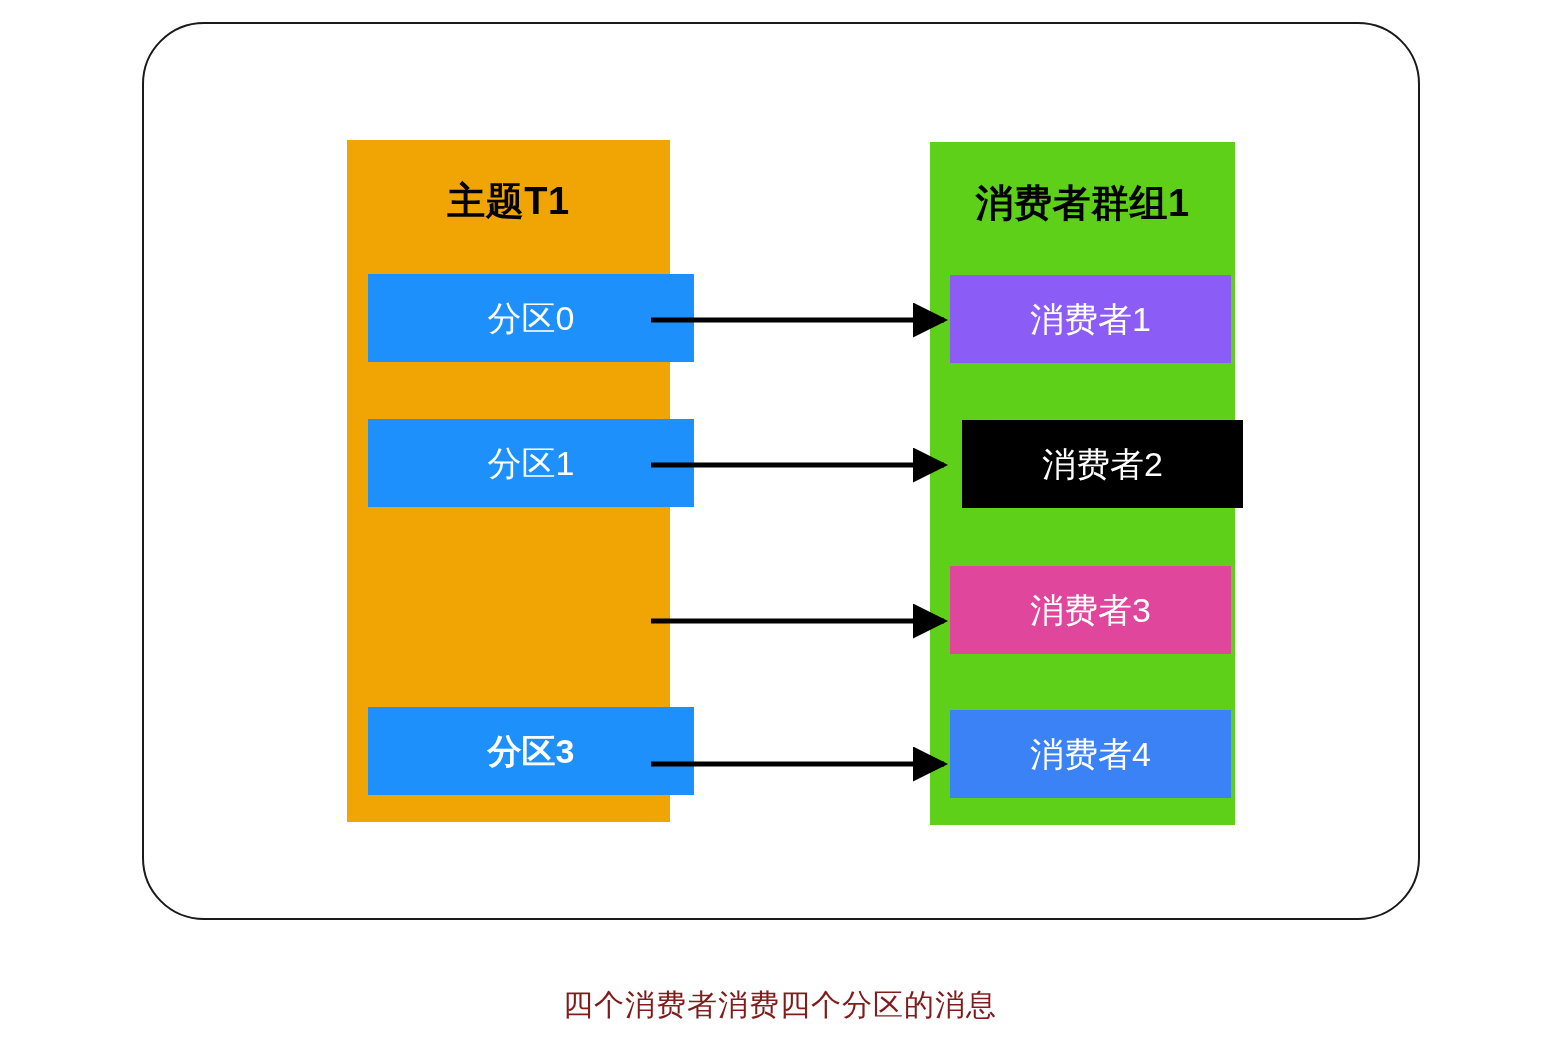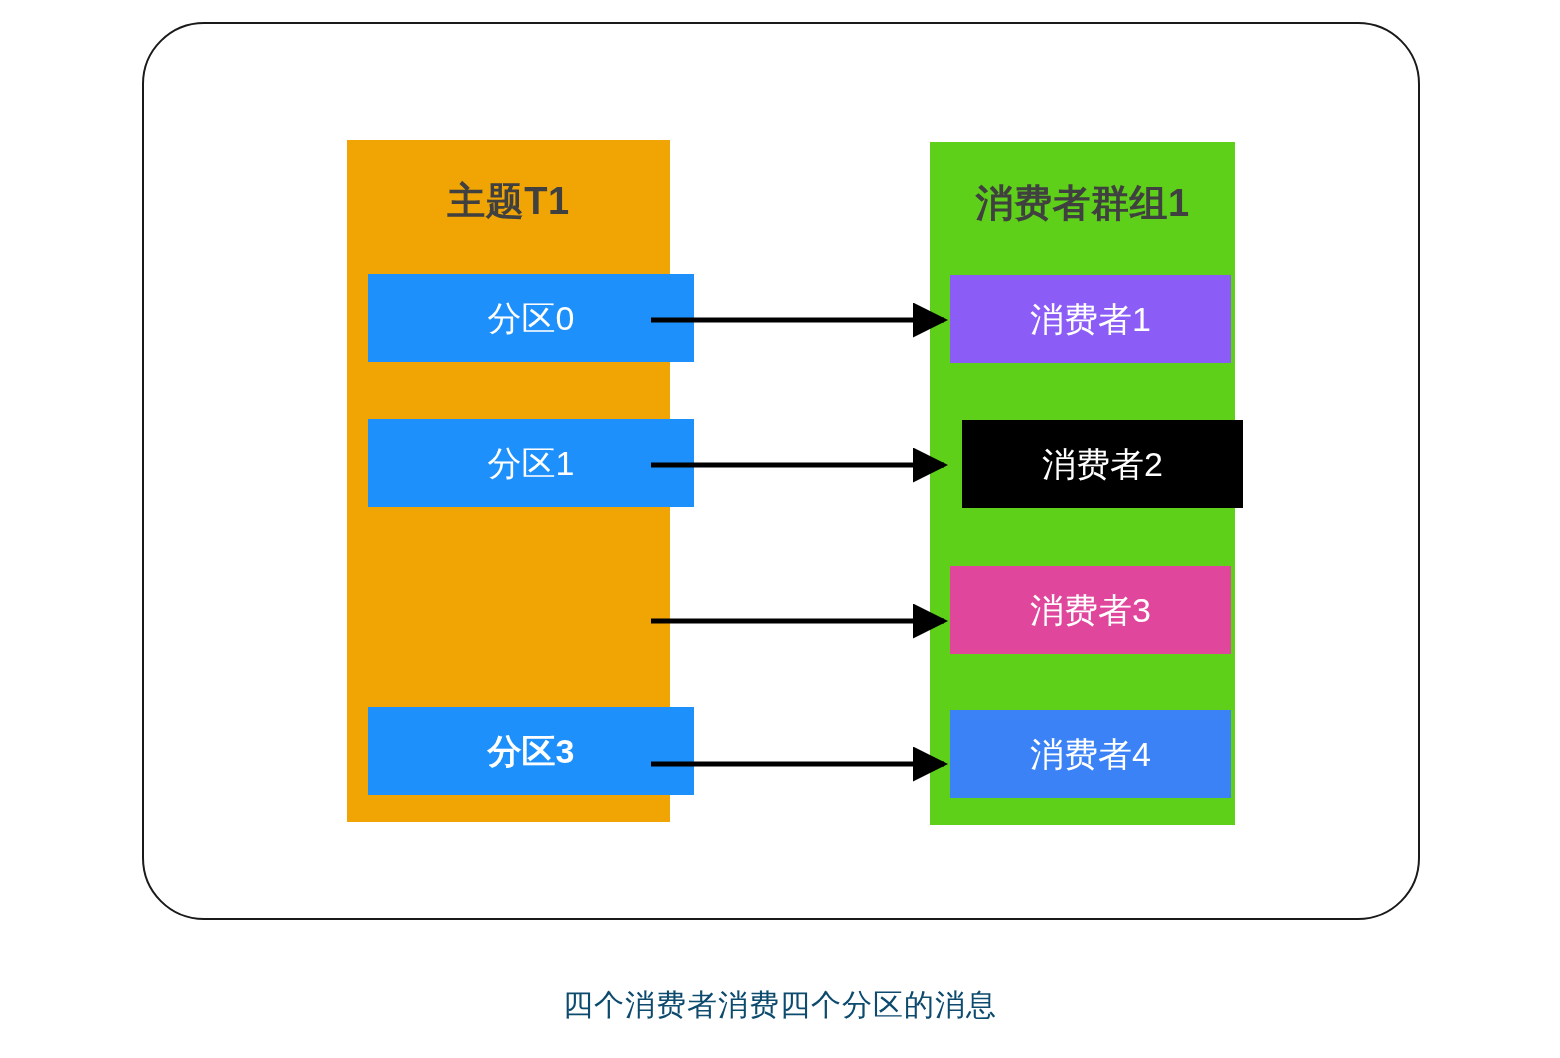--- a/index.html
+++ b/index.html
@@ -53,21 +53,21 @@
     width: 305px;
     height: 683px;
   }
 
   .group-title {
     position: absolute;
     left: 0;
     right: 0;
     top: 38px;
     text-align: center;
-    color: #404040;
+    color: #000000;
     font-size: 38px;
     font-weight: bold;
     line-height: 46px;
     letter-spacing: 0.5px;
     white-space: nowrap;
   }
 
   
   .item-box {
     position: absolute;
@@ -100,21 +100,21 @@
   }
 
   
   .caption {
     position: absolute;
     left: 0;
     top: 985px;
     width: 1560px;
     text-align: center;
     font-size: 30px;
-    color: #0c4a6e;
+    color: #7f1d1d;
     letter-spacing: 1px;
     white-space: nowrap;
   }
 </style>
 </head>
 <body>
 
 <div id="stage">
 
   <div class="outer-frame"></div>

